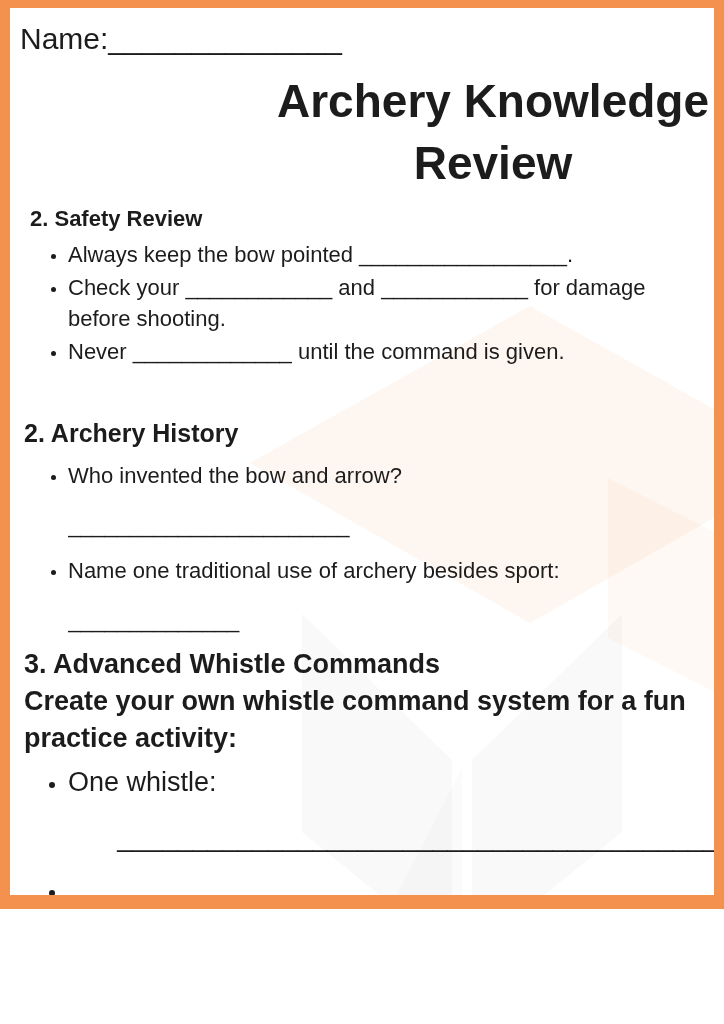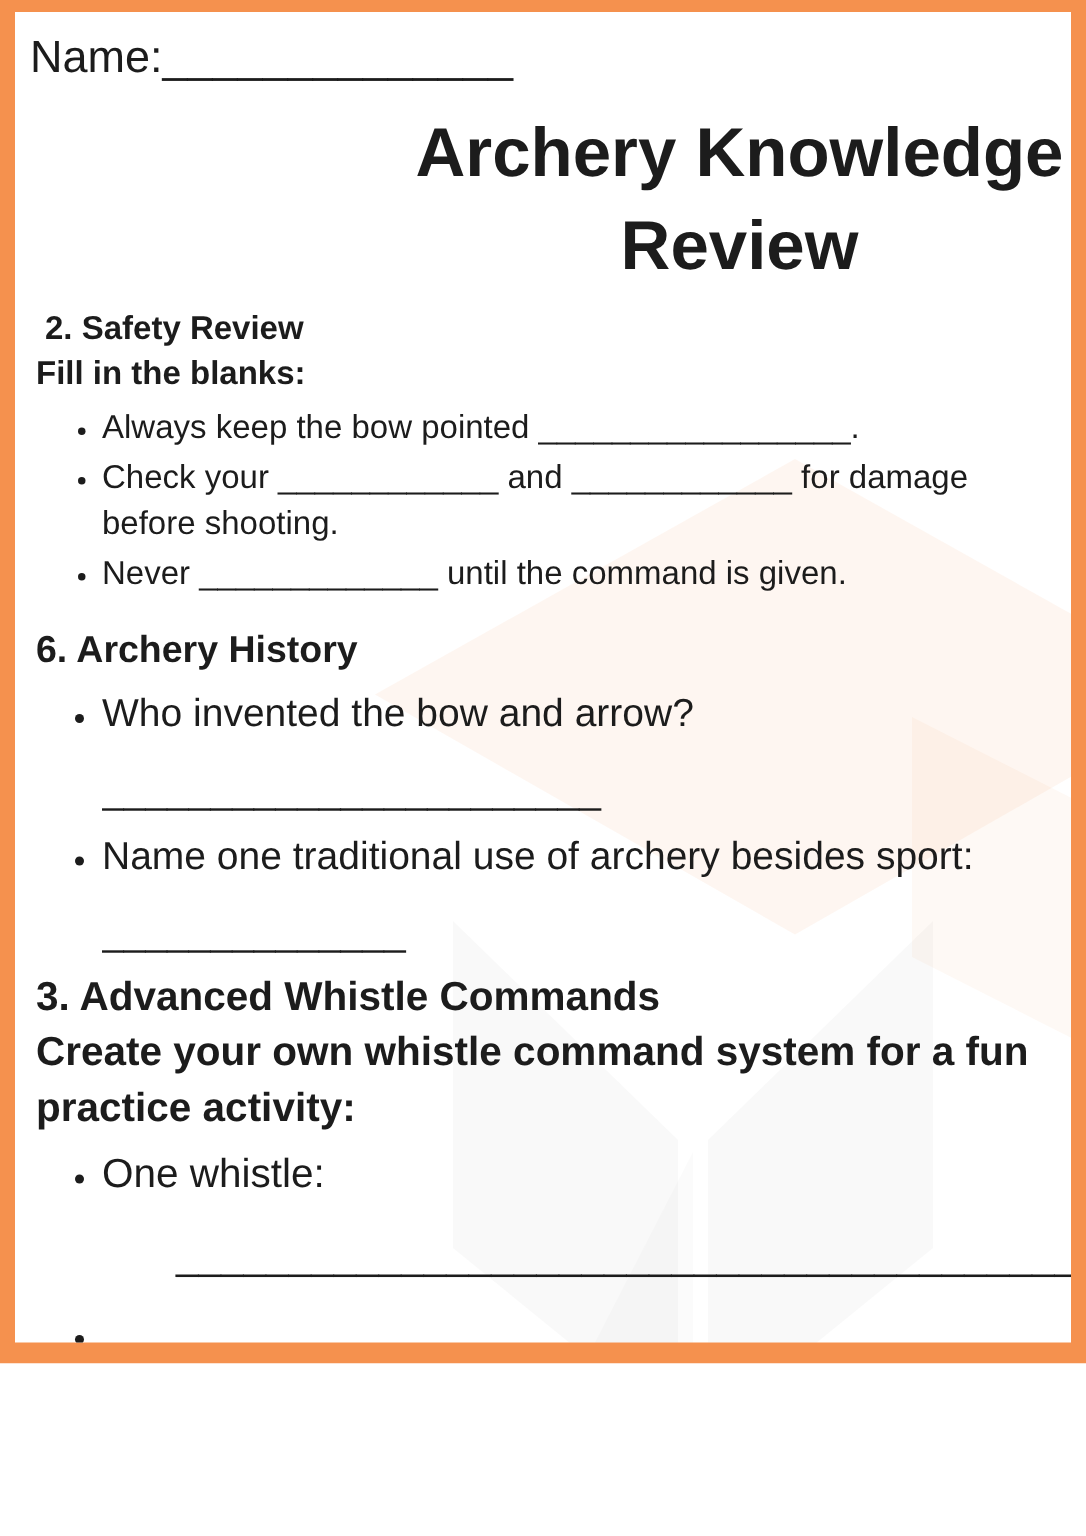--- a/index.html
+++ b/index.html
@@ -29,21 +29,21 @@
   .sec-heading,.sec-instruction{font-weight:bold;margin:0;}
   .sec1 .sec-heading{font-size:22px;line-height:30px;padding-left:6px;}
   .sec1 .sec-instruction{font-size:22px;line-height:30px;}
   .sec2 .sec-heading,.sec2 .sec-instruction{font-size:25px;line-height:34px;}
   .sec3 .sec-heading,.sec3 .sec-instruction{font-size:27px;line-height:37px;}
   ul.items{margin:6px 0 0 0;padding:0 0 0 44px;list-style:disc;}
   li::marker{font-size:0.75em;color:#1c1c1c;}
   .sec1 ul.items{margin-top:5px;}
   .sec1 li{font-size:22px;line-height:31px;margin-bottom:2px;}
   .sec2 ul.items{margin-top:8px;}
-  .sec2 li{font-size:26px;line-height:35px;}
+  .sec2 li{font-size:22px;line-height:35px;}
   .sec3 ul.items{margin-top:7px;}
   .sec3 li{font-size:27px;line-height:36px;}
   .standalone-blank{white-space:nowrap;overflow:hidden;}
   .sec2 .standalone-blank{margin:18px 0 12px 0;line-height:30px;}
   .sec3 .standalone-blank{margin:22px 0 12px 0;line-height:30px;text-align:right;}
   .standalone-blank:empty{display:none;}
 </style>
 </head>
 <body>
 
@@ -61,30 +61,29 @@
     <span>Name:</span><span class="blank-run">______________</span>
   </div>
 
   <div class="title">
     <div>Archery Knowledge</div>
     <div>Review</div>
   </div>
 
   <div class="section sec1">
     <p class="sec-heading">2. Safety Review</p>
-    <p class="sec-instruction">Fill in the blanks:</p>
     <ul class="items">
       <li>Always keep the bow pointed _________________.</li>
       <li>Check your ____________ and ____________ for damage before shooting.</li>
       <li>Never _____________ until the command is given.</li>
     </ul>
   </div>
 
   <div class="section sec2">
-    <p class="sec-heading">6. Archery History</p>
+    <p class="sec-heading">2. Archery History</p>
     <ul class="items">
       <li>
         <div>Who invented the bow and arrow?</div>
         <div class="standalone-blank">_______________________</div>
       </li>
       <li>
         <div>Name one traditional use of archery besides sport:</div>
         <div class="standalone-blank">______________</div>
       </li>
     </ul>

